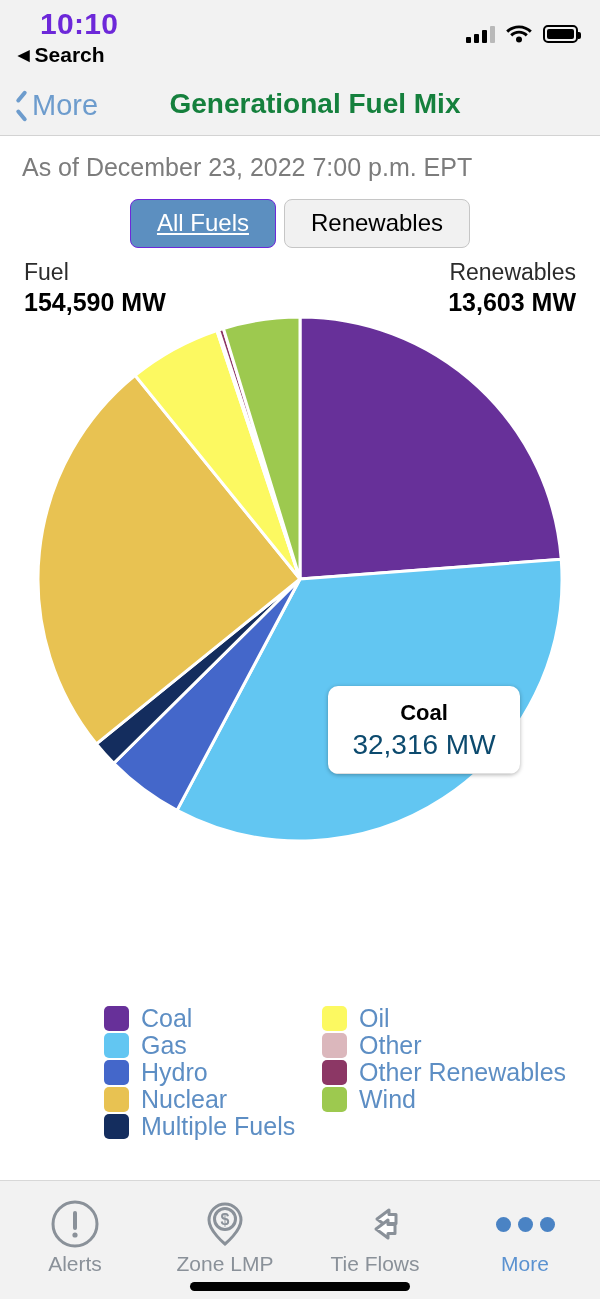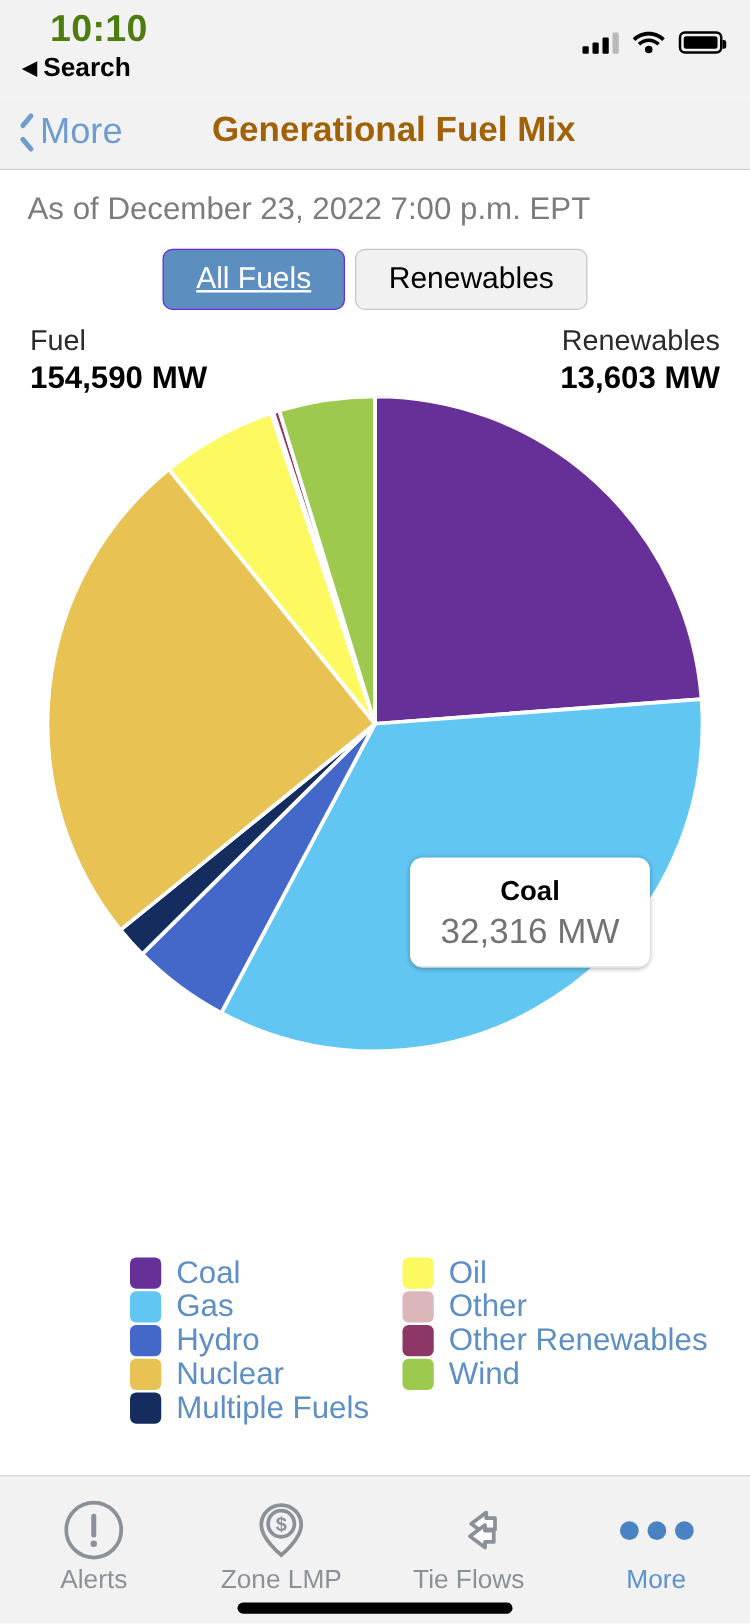--- a/index.html
+++ b/index.html
@@ -7,21 +7,21 @@
   body {
     font-family:"Liberation Sans", sans-serif;
     background:#ffffff;
     -webkit-font-smoothing:antialiased;
     overflow:hidden;
   }
   .phone { position:relative; width:600px; height:1299px; background:#fff; }
 
   
   .statusbar { position:absolute; top:0; left:0; width:600px; height:78px; background:#f2f2f2; }
-  .sb-time { position:absolute; left:40px; top:7px; font-size:30px; font-weight:bold; color:#4d7c0f; letter-spacing:0.3px; }
+  .sb-time { position:absolute; left:40px; top:7px; font-size:30px; font-weight:bold; color:#6d28d9; letter-spacing:0.3px; }
   .sb-search { position:absolute; left:18px; top:43px; font-size:21px; font-weight:bold; color:#000; display:flex; align-items:center; gap:5px;}
   .sb-tri { font-size:15px; line-height:1; position:relative; top:-1px; }
   .sb-right { position:absolute; right:22px; top:24px; display:flex; align-items:flex-end; gap:11px; }
   .bars { display:flex; align-items:flex-end; gap:3px; height:17px; }
   .bars i { width:5px; background:#000; border-radius:1px; display:block; }
   .bars i:nth-child(1){ height:6px; }
   .bars i:nth-child(2){ height:9px; }
   .bars i:nth-child(3){ height:13px; }
   .bars i:nth-child(4){ height:17px; background:#b9b9b9; }
   .wifi { width:26px; height:19px; position:relative; }
@@ -30,21 +30,21 @@
   .batt i { display:block; width:100%; height:100%; background:#000; border-radius:2px; }
 
   
   .navbar { position:absolute; top:78px; left:0; width:600px; height:58px; background:#f2f2f2; border-bottom:1px solid #d3d3d3; }
   .nav-back { position:absolute; left:14px; top:11px; display:flex; align-items:center; gap:3px; color:#6d9ccd; }
   .chev { width:15px; height:26px; position:relative; }
   .chev::before, .chev::after { content:""; position:absolute; left:3px; width:14px; height:4px; background:#6d9ccd; border-radius:2px;}
   .chev::before { top:7px; transform:rotate(-50deg); transform-origin:left center; }
   .chev::after  { top:15px; transform:rotate(50deg); transform-origin:left center; }
   .nav-back-label { font-size:29px; color:#6d9ccd; }
-  .nav-title { position:absolute; left:0; top:10px; width:600px; text-align:center; font-size:28px; font-weight:bold; color:#a16207; padding-left:30px; }
+  .nav-title { position:absolute; left:0; top:10px; width:600px; text-align:center; font-size:28px; font-weight:bold; color:#15803d; padding-left:30px; }
 
   
   .content { position:absolute; top:137px; left:0; width:600px; height:1043px; background:#fff; }
   .asof { position:absolute; left:22px; top:16px; font-size:25px; color:#7c7c7c; }
   .segctl { position:absolute; left:0; top:62px; width:600px; display:flex; justify-content:center; gap:8px; }
   .seg { font-size:24px; padding:9px 26px 10px; border-radius:8px; }
   .seg.on { background:#5c8fc0; color:#fff; border:1px solid #6d28d9;text-decoration:underline; }
   .seg.off { background:#f1f1f1; color:#000; border:1px solid #c6c6c6; }
 
   .totals { position:absolute; left:0; top:122px; width:600px; padding:0 24px; display:flex; justify-content:space-between; }
@@ -57,21 +57,21 @@
   .pie-svg { position:absolute; left:0; top:0; }
 
   .callout {
     position:absolute; left:328px; top:369px; width:192px;
     background:#ffffff; border-radius:10px;
     box-shadow:0 1px 4px rgba(0,0,0,.30);
     overflow:hidden;
   }
   .callout-body { padding:14px 10px 12px; text-align:center; }
   .callout-title { font-size:22px; font-weight:bold; color:#000; }
-  .callout-value { font-size:28px; color:#737373; margin-top:3px; }
+  .callout-value { font-size:28px; color:#0c4a6e; margin-top:3px; }
   .callout-sep { height:1px; background:#e0e0e0; }
   .callout-close { text-align:center; font-size:28px; color:#5b92d0; padding:11px 0 14px; }
 
   
   .legend { position:absolute; left:0; top:868px; width:600px; display:flex; padding-left:104px; }
   .legcol { width:218px; }
   .legrow { height:27px; display:flex; align-items:center; gap:12px; }
   .swatch { width:25px; height:25px; border-radius:5px; flex:0 0 25px; }
   .leglabel { font-size:25px; color:#5d8ec4; white-space:nowrap; }
 

